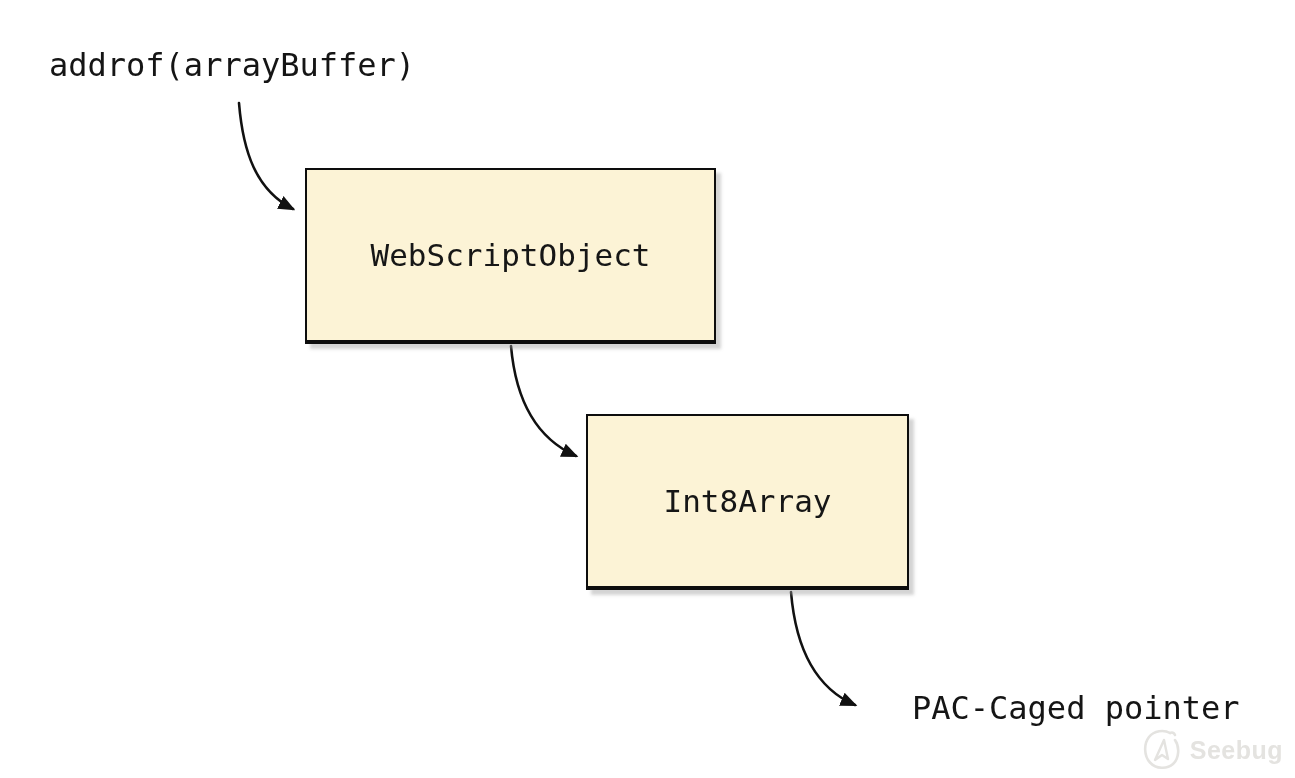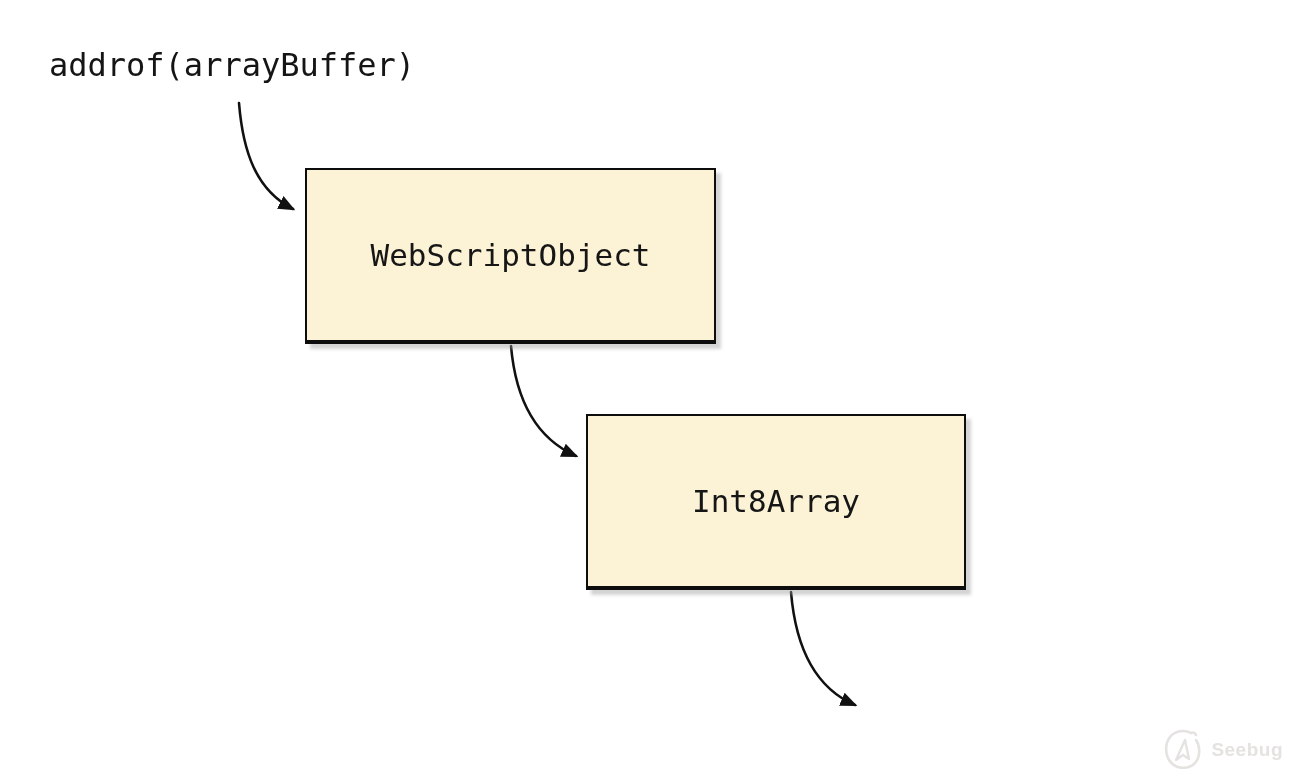--- a/index.html
+++ b/index.html
@@ -29,21 +29,21 @@
   .struct-box {
     position: absolute;
     box-sizing: border-box;
     background: var(--box-fill, #FCF3D6);
     border: 2.5px solid var(--box-border, #0d0d0d);
     box-shadow: 5px 5px 3px rgba(160,160,160,0.45);
     display: flex;
     flex-direction: column;
   }
   #box-webscriptobject { left: 305px; top: 168px; width: 411px; height: 176px; }
-  #box-int8array      { left: 586px; top: 414px; width: 380px; height: 176px; }
+  #box-int8array      { left: 586px; top: 414px; width: 323px; height: 176px; }
 
   .struct-cell {
     flex: 1 1 50%;
     display: flex;
     align-items: center;
     justify-content: center;
     font-size: 31px;
     color: #161616;
   }
   .struct-cell.top {
@@ -68,21 +68,21 @@
     position: absolute;
     right: 12px;
     bottom: 6px;
     display: flex;
     align-items: center;
     gap: 6px;
     user-select: none;
   }
   #watermark .wm-text {
     font-family: "Liberation Sans", sans-serif;
-    font-size: 19px;
+    font-size: 25px;
     font-weight: bold;
     letter-spacing: 0.5px;
     color: var(--watermark-color, #e4e3e0);
   }
 </style>
 </head>
 <body>
 
 <div id="canvas">
 
@@ -100,20 +100,21 @@
   </svg>
 
   <div class="struct-box" id="box-webscriptobject">
     <div class="struct-cell top">WebScriptObject</div>
   </div>
 
   <div class="struct-box" id="box-int8array">
     <div class="struct-cell top">Int8Array</div>
   </div>
 
+  <div class="floating-label" id="pac-label">PAC-Caged pointer</div>
 
   <div id="watermark">
     <svg width="42" height="44" viewBox="0 0 42 44">
 
       <path d="M 28 5 C 22 1.5, 12 2.5, 7 9 C 1.5 16, 2 28, 8 34.5 C 14 41, 25 41.5, 31 36 C 37 30.5, 38 19, 33 12" fill="none" stroke="#e4e3e0" stroke-width="2.6" stroke-linecap="round"></path>
       <path d="M 28 5 C 30 4, 32 4.5, 33 7" fill="none" stroke="#e4e3e0" stroke-width="2.6" stroke-linecap="round"></path>
 
       <path d="M 22 12 L 13 32 L 20 27 L 26 31 Z" fill="none" stroke="#e4e3e0" stroke-width="2.4" stroke-linejoin="round"></path>
     </svg>
     <span class="wm-text">Seebug</span>

